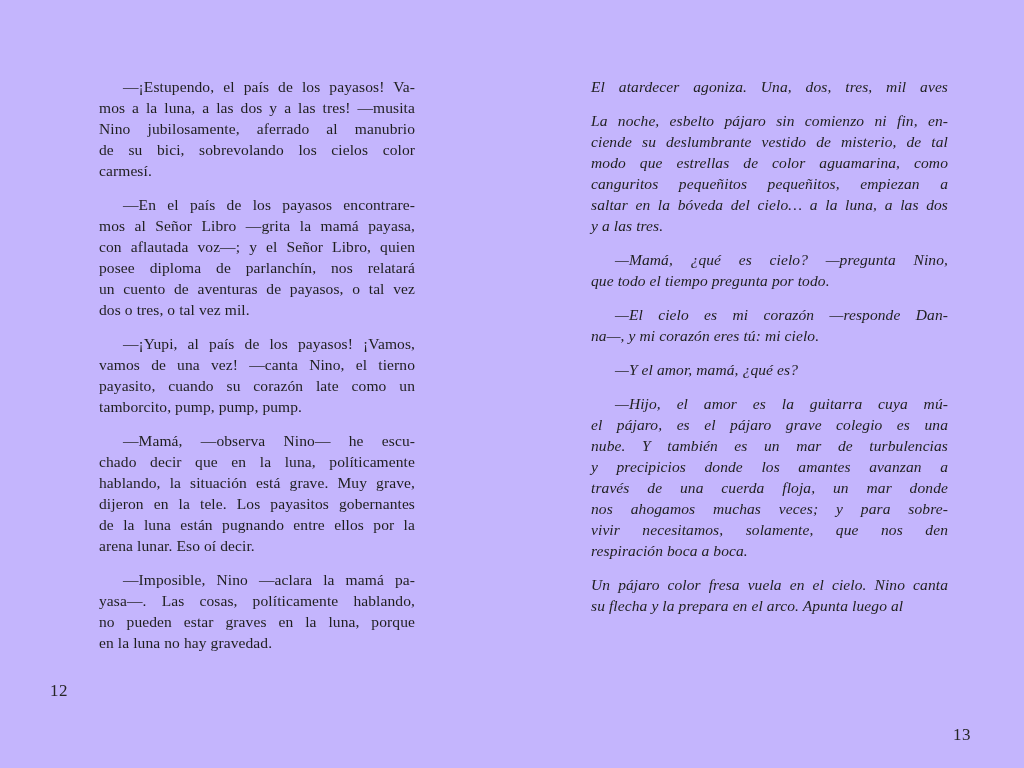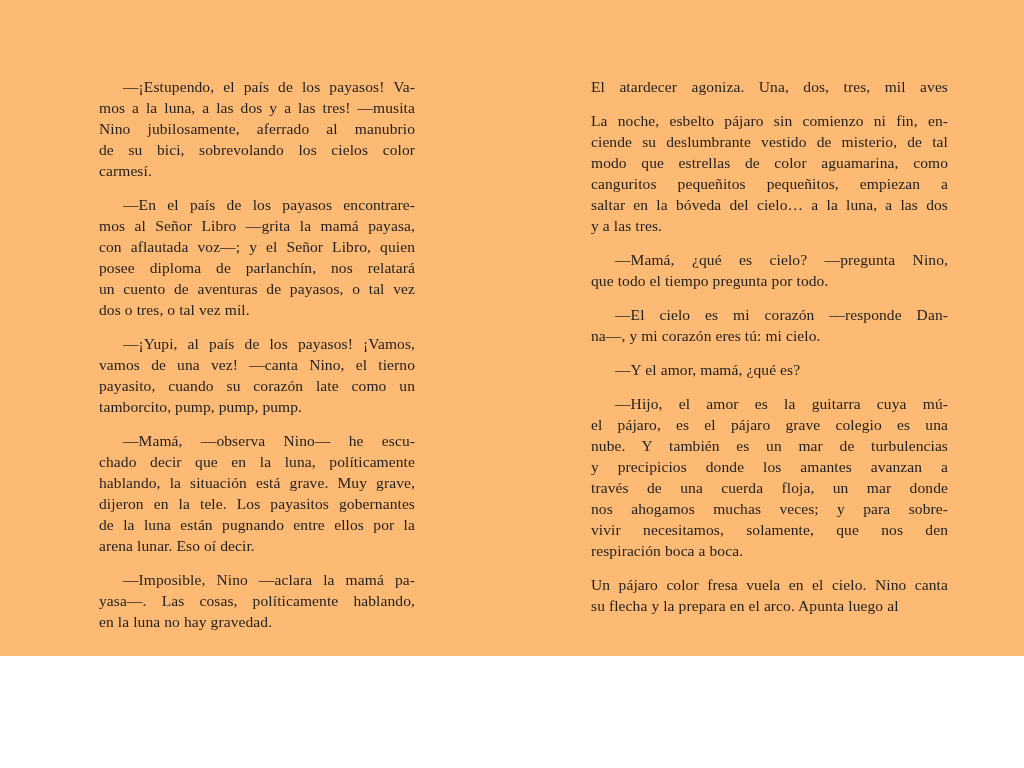--- a/index.html
+++ b/index.html
@@ -3,35 +3,35 @@
 <meta charset="utf-8">
 <style>
   html, body {
     margin: 0;
     padding: 0;
     background: #ffffff;
   }
   .stage {
     position: relative;
     width: 1024px;
-    height: 656px;
-    background: #fdba74;
+    height: 768px;
+    background: #c4b5fd;
     overflow: hidden;
     font-family: "Liberation Serif", "DejaVu Serif", serif;
     color: #1f1f1f;
   }
   .text-column {
     position: absolute;
     top: 76px;
     font-size: 15.5px;
     line-height: 21px;
     letter-spacing: 0.1px;
   }
   #left-col  { left: 99px;  width: 316px; }
-  #right-col { left: 591px; width: 357px; }
+  #right-col { left: 591px; width: 357px; font-style: italic; }
 
   .para { margin: 0 0 13px 0; }
   .para:last-child { margin-bottom: 12px; }
 
   .line {
     text-align: justify;
     text-align-last: justify;
     white-space: normal;
   }
   .line.last { text-align-last: left; }
@@ -78,20 +78,21 @@
         <div class="line indent">—Mamá, —observa Nino— he escu-</div>
         <div class="line">chado decir que en la luna, políticamente</div>
         <div class="line">hablando, la situación está grave. Muy grave,</div>
         <div class="line">dijeron en la tele. Los payasitos gobernantes</div>
         <div class="line">de la luna están pugnando entre ellos por la</div>
         <div class="line last">arena lunar. Eso oí decir.</div>
       </div>
       <div class="para">
         <div class="line indent">—Imposible, Nino —aclara la mamá pa-</div>
         <div class="line">yasa—. Las cosas, políticamente hablando,</div>
+        <div class="line">no pueden estar graves en la luna, porque</div>
         <div class="line last">en la luna no hay gravedad.</div>
       </div>
     </div>
 
   <div class="text-column" id="right-col">
       <div class="para">
         <div class="line">El atardecer agoniza. Una, dos, tres, mil aves</div>
       </div>
       <div class="para">
         <div class="line">La noche, esbelto pájaro sin comienzo ni fin, en-</div>

